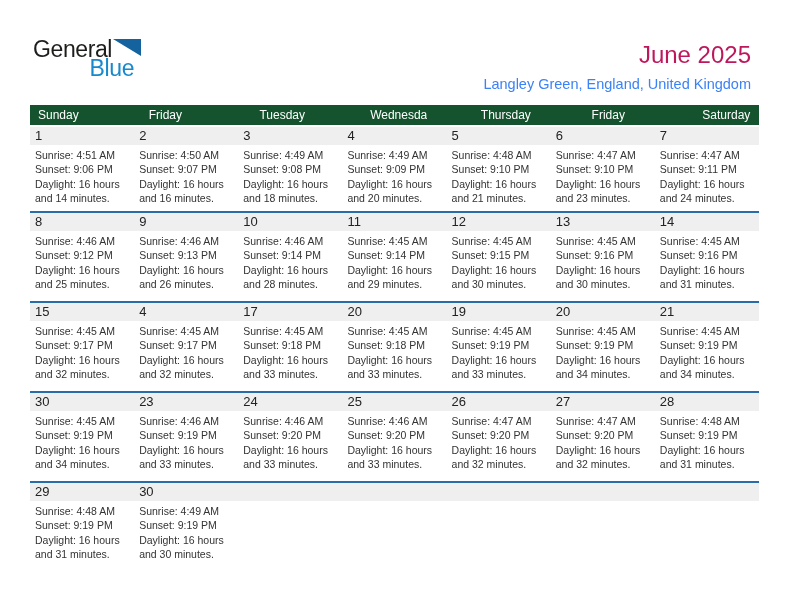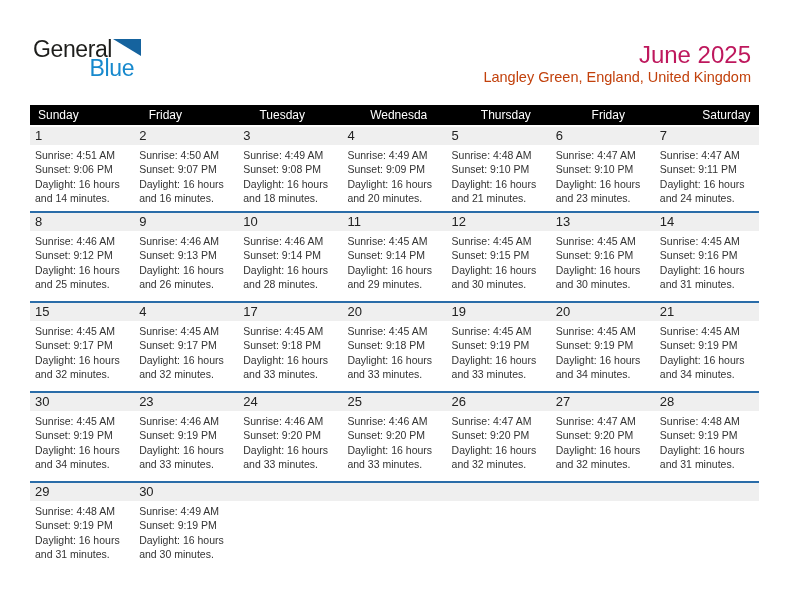--- a/index.html
+++ b/index.html
@@ -16,28 +16,28 @@
   .top-bar { position:absolute; top:38px; left:33px; right:41px; display:flex; justify-content:space-between; align-items:flex-start; }
 
   .logo { display:inline-block; line-height:1; }
   .logo-top { display:flex; align-items:flex-start; }
   .logo-general { font-size:23px; letter-spacing:-0.4px; color:#1d1d1b; }
   .logo-triangle { margin-left:1px; margin-top:1px; display:block; }
   .logo-blue { font-size:23px; letter-spacing:-0.4px; color:#1789cd; text-align:right; padding-right:7px; margin-top:-4px; }
 
   .title-block { text-align:right; padding-top:3px; }
   .page-title { font-size:24px; color:#be185d; line-height:1.15; }
-  .page-subtitle { font-size:14.5px; color:#c2410c; margin-top:0; }
+  .page-subtitle { font-size:14.5px; color:#3b82f6; margin-top:7px; }
 
   
   .calendar { position:absolute; top:105px; left:30px; width:729px; }
 
   .weekday-row {
     display:grid; grid-template-columns:repeat(7,1fr);
-    background:#000000; height:20px; align-items:center;gap:46px;
+    background:#14532d; height:20px; align-items:center;gap:46px;
   }
   .wd { color:#ffffff; font-size:12px; padding-left:8px; white-space:nowrap; overflow:hidden; }
 
   .week {
     display:grid; grid-template-columns:repeat(7,1fr);
     height:90px; border-top:2px solid #2a6ca8;
   }
   .week:first-of-type { height:86px; border-top:2px solid #ffffff; }
 
   .cell { overflow:hidden; }

